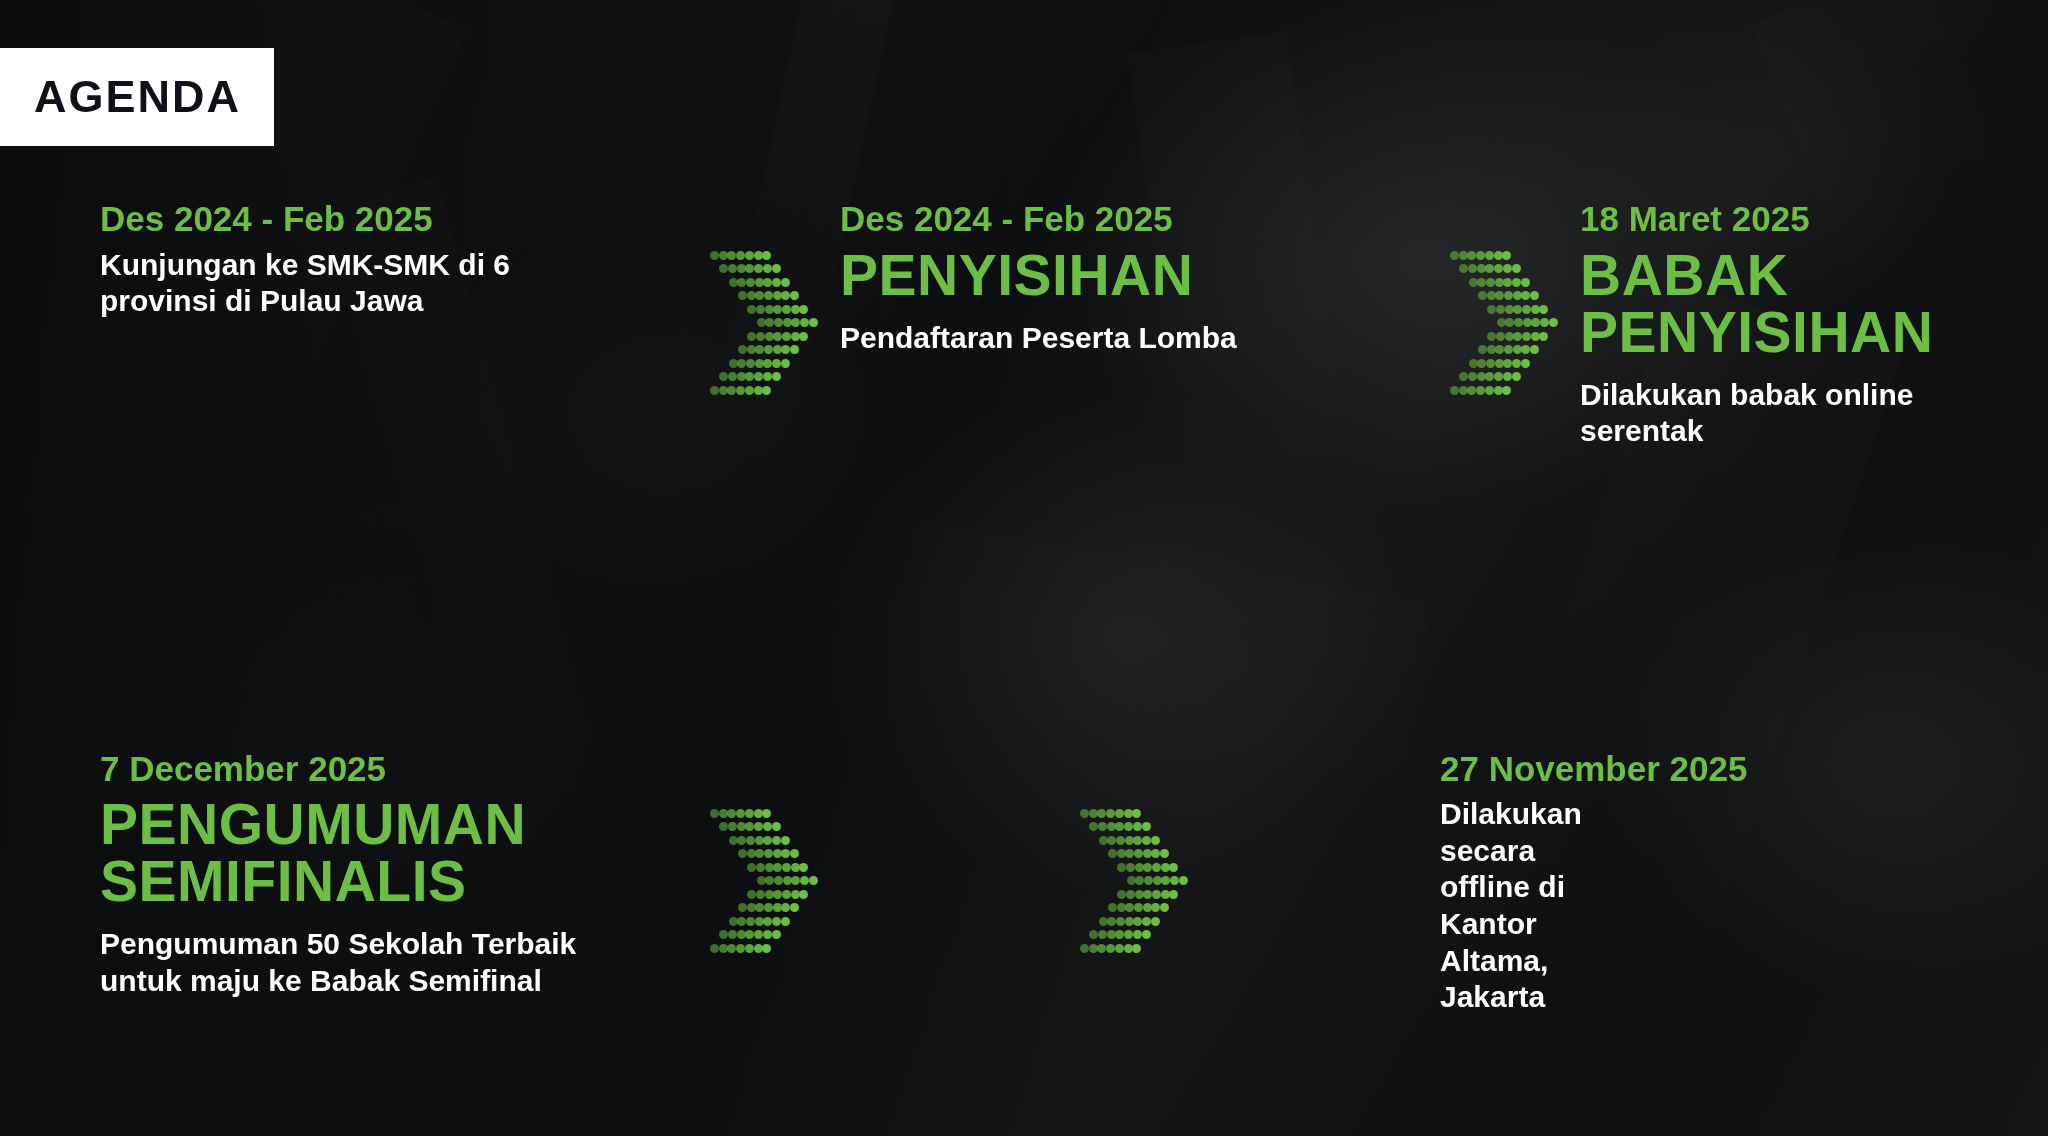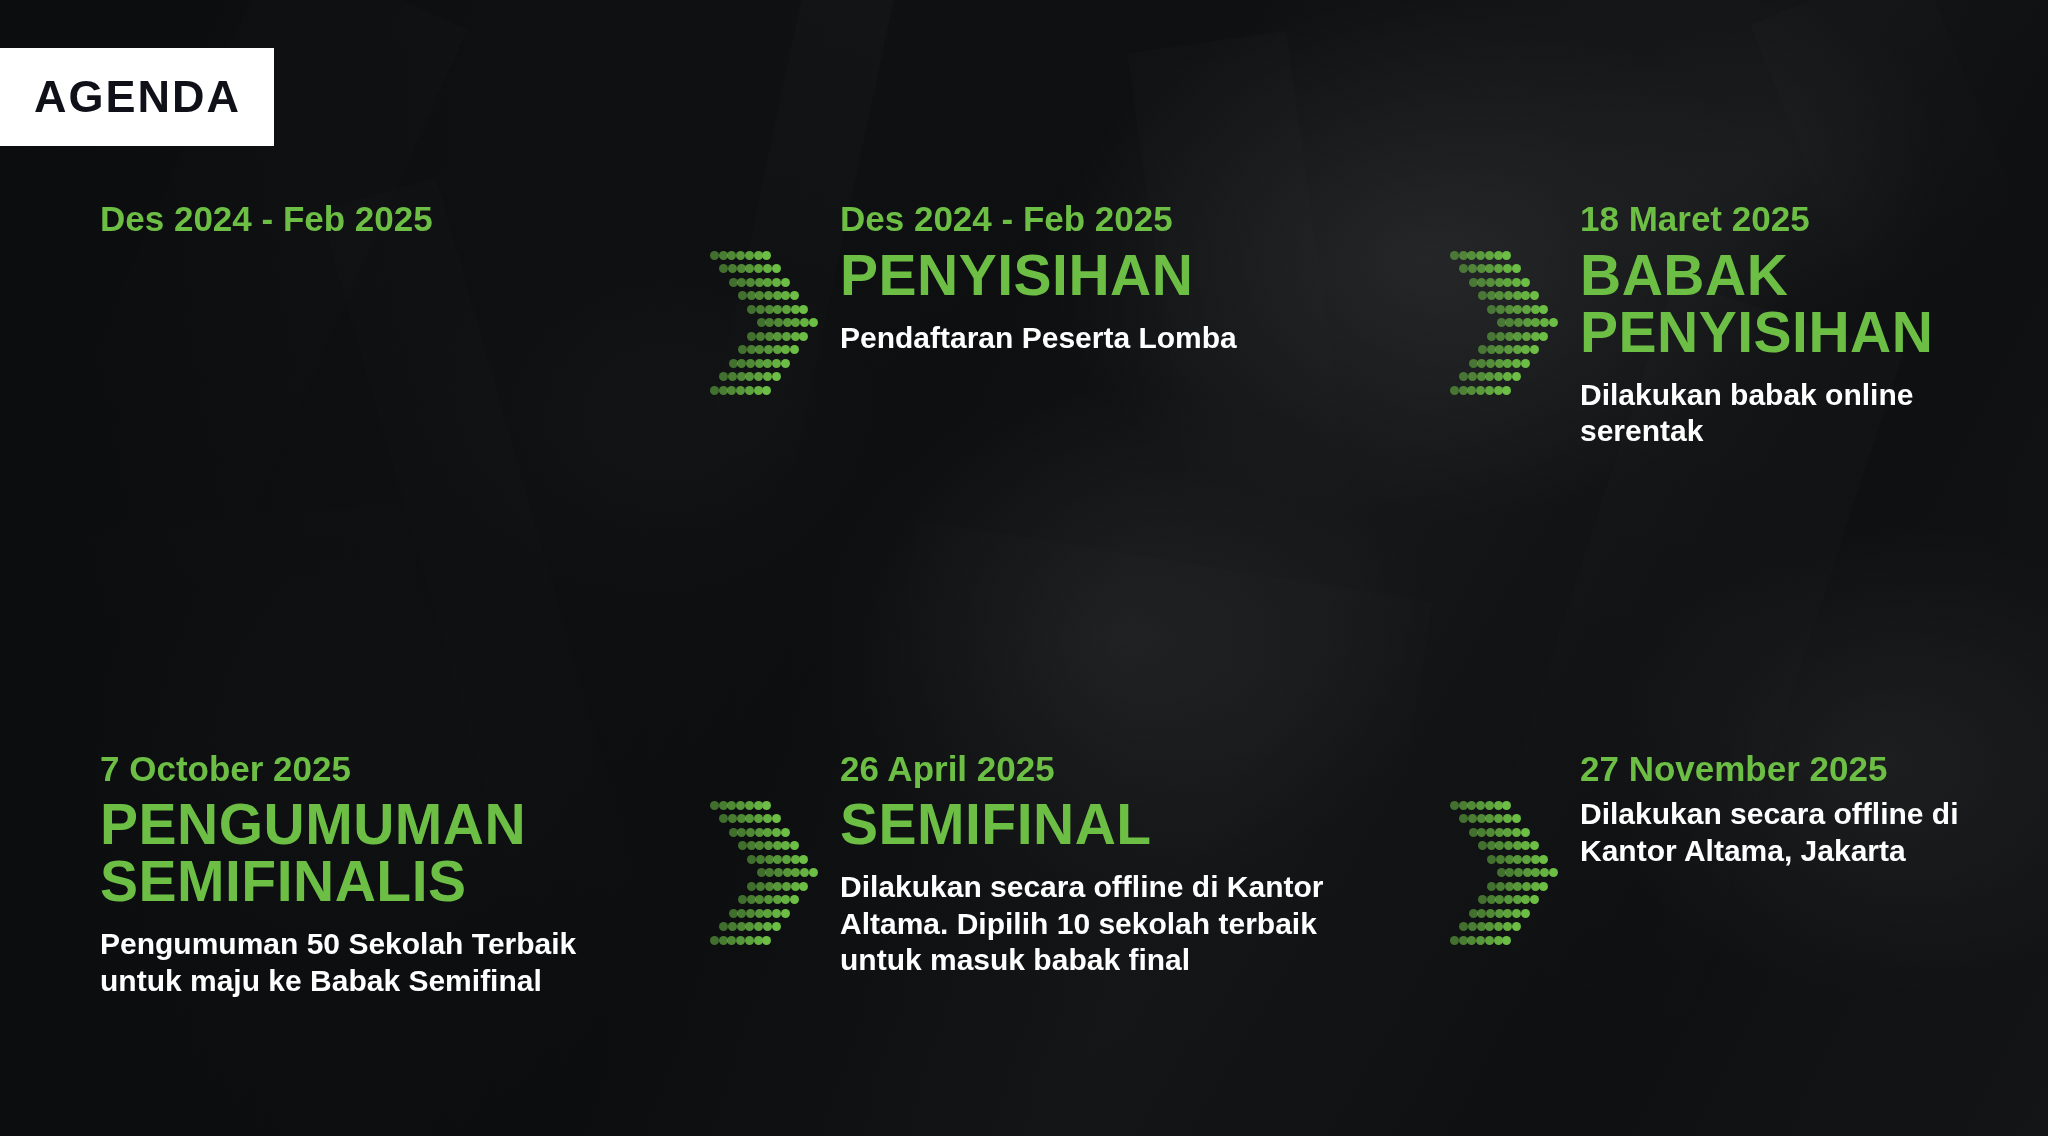--- a/index.html
+++ b/index.html
@@ -141,20 +141,21 @@
   <div class="bg-scrim"></div>
 
   <div class="agenda-tag">
     <span>AGENDA</span>
   </div>
 
   <div class="grid">
 
     <div class="cell">
       <div class="date">Des 2024 - Feb 2025</div>
+      <div class="desc">Kunjungan ke SMK-SMK di 6 provinsi di Pulau Jawa</div>
     </div>
 
     <div class="arrow-wrap">
       <div class="arrow">
           <span style="left: 0px; top: 0px; background: rgb(108, 190, 69); opacity: 0.55;"></span>
           <span style="left: 8.7px; top: 0px; background: rgb(108, 190, 69); opacity: 0.63;"></span>
           <span style="left: 17.4px; top: 0px; background: rgb(108, 190, 69); opacity: 0.7;"></span>
           <span style="left: 26.1px; top: 0px; background: rgb(108, 190, 69); opacity: 0.78;"></span>
           <span style="left: 34.8px; top: 0px; background: rgb(108, 190, 69); opacity: 0.85;"></span>
           <span style="left: 43.5px; top: 0px; background: rgb(108, 190, 69); opacity: 0.93;"></span>
@@ -320,21 +321,21 @@
         </div>
     </div>
 
     <div class="cell narrow">
       <div class="date">18 Maret 2025</div>
       <div class="heading">BABAK PENYISIHAN</div>
       <div class="desc">Dilakukan babak online serentak</div>
     </div>
 
     <div class="cell">
-      <div class="date">7 October 2025</div>
+      <div class="date">7 December 2025</div>
       <div class="heading">PENGUMUMAN SEMIFINALIS</div>
       <div class="desc">Pengumuman 50 Sekolah Terbaik untuk maju ke Babak Semifinal</div>
     </div>
 
     <div class="arrow-wrap">
       <div class="arrow">
           <span style="left: 0px; top: 0px; background: rgb(108, 190, 69); opacity: 0.55;"></span>
           <span style="left: 8.7px; top: 0px; background: rgb(108, 190, 69); opacity: 0.63;"></span>
           <span style="left: 17.4px; top: 0px; background: rgb(108, 190, 69); opacity: 0.7;"></span>
           <span style="left: 26.1px; top: 0px; background: rgb(108, 190, 69); opacity: 0.78;"></span>
@@ -407,25 +408,20 @@
           <span style="left: 0px; top: 135px; background: rgb(108, 190, 69); opacity: 0.55;"></span>
           <span style="left: 8.7px; top: 135px; background: rgb(108, 190, 69); opacity: 0.63;"></span>
           <span style="left: 17.4px; top: 135px; background: rgb(108, 190, 69); opacity: 0.7;"></span>
           <span style="left: 26.1px; top: 135px; background: rgb(108, 190, 69); opacity: 0.78;"></span>
           <span style="left: 34.8px; top: 135px; background: rgb(108, 190, 69); opacity: 0.85;"></span>
           <span style="left: 43.5px; top: 135px; background: rgb(108, 190, 69); opacity: 0.93;"></span>
           <span style="left: 52.2px; top: 135px; background: rgb(108, 190, 69); opacity: 1;"></span>
         </div>
     </div>
 
-    <div class="cell">
-      <div class="date">26 April 2025</div>
-      <div class="heading">SEMIFINAL</div>
-      <div class="desc">Dilakukan secara offline di Kantor Altama. Dipilih 10 sekolah terbaik untuk masuk babak final</div>
-    </div>
 
     <div class="arrow-wrap">
       <div class="arrow">
           <span style="left: 0px; top: 0px; background: rgb(108, 190, 69); opacity: 0.55;"></span>
           <span style="left: 8.7px; top: 0px; background: rgb(108, 190, 69); opacity: 0.63;"></span>
           <span style="left: 17.4px; top: 0px; background: rgb(108, 190, 69); opacity: 0.7;"></span>
           <span style="left: 26.1px; top: 0px; background: rgb(108, 190, 69); opacity: 0.78;"></span>
           <span style="left: 34.8px; top: 0px; background: rgb(108, 190, 69); opacity: 0.85;"></span>
           <span style="left: 43.5px; top: 0px; background: rgb(108, 190, 69); opacity: 0.93;"></span>
           <span style="left: 52.2px; top: 0px; background: rgb(108, 190, 69); opacity: 1;"></span>

